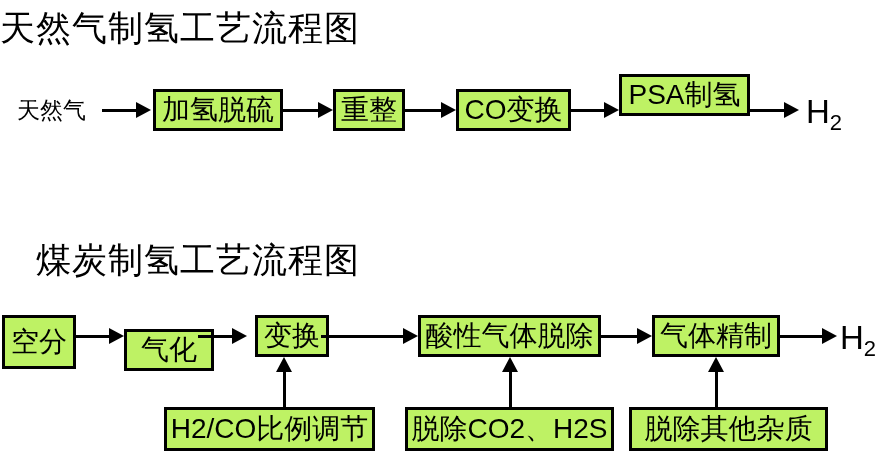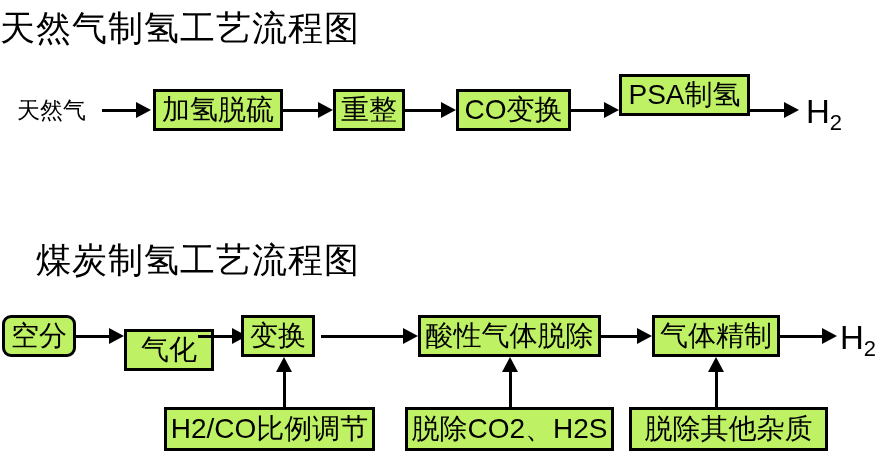--- a/index.html
+++ b/index.html
@@ -121,33 +121,33 @@
   </div>
 
   <div class="arrow-r" style="left:750px; top:102px; width:49px;"></div>
 
   <div class="h2-label" style="left:806px; top:95px;">
     <span>H</span><sub>2</sub>
   </div>
 
   <div class="title" style="top:242px;margin-left:36px;">煤炭制氢工艺流程图</div>
 
-  <div class="box" style="left:2px; top:315px; width:74px; height:42px;border-radius:9px;">
+  <div class="box" style="left:2px; top:315px; width:74px; height:54px;">
     <span>空分</span>
   </div>
 
   <div class="arrow-r" style="left:76px; top:328px; width:48px;"></div>
 
   <div class="box" style="left:124px; top:329px; width:90px; height:42px;">
     <span>气化</span>
   </div>
 
   <div class="arrow-r" style="left:198px; top:328px; width:49px;"></div>
 
-  <div class="box" style="left:241px; top:315px; width:74px; height:42px;">
+  <div class="box" style="left:255px; top:315px; width:74px; height:42px;">
     <span>变换</span>
   </div>
 
   <div class="arrow-r" style="left:321px; top:328px; width:97px;"></div>
 
   <div class="box" style="left:418px; top:315px; width:183px; height:42px;">
     <span>酸性气体脱除</span>
   </div>
 
   <div class="arrow-r" style="left:601px; top:328px; width:51px;"></div>

